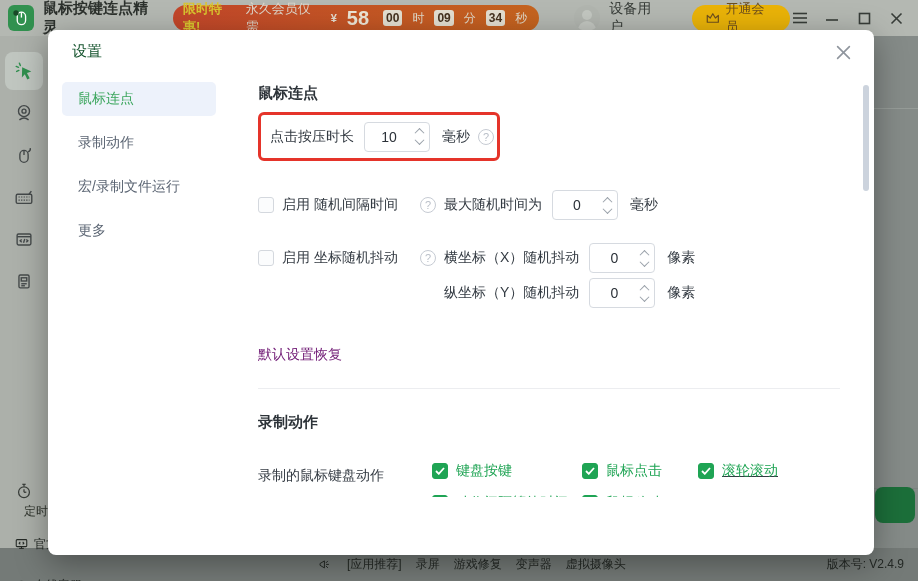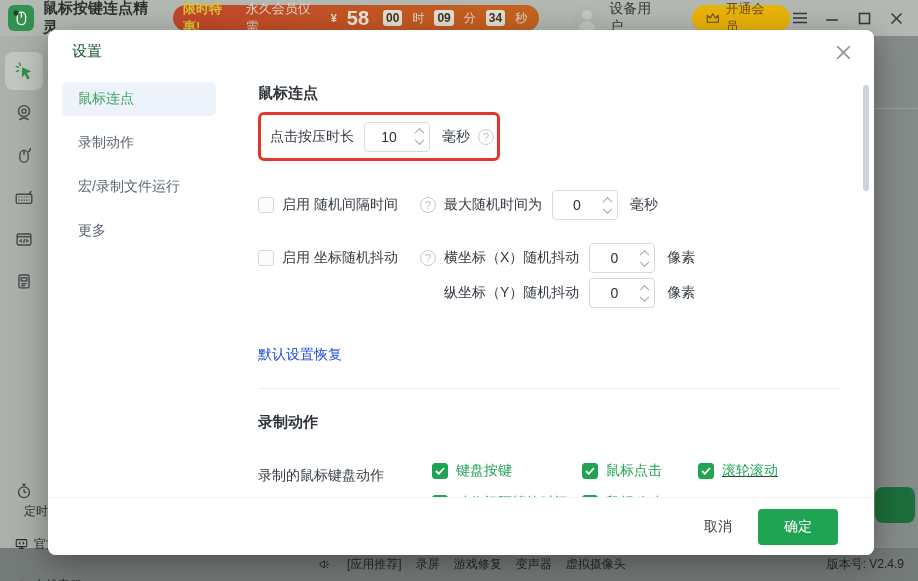--- a/index.html
+++ b/index.html
@@ -93,21 +93,21 @@
   .row-jitter-y { margin-top:5px; padding-left:186px; }
   .cb { width:16px; height:16px; border:1px solid #d4d8de; border-radius:3px; background:#fbfcfd; flex:0 0 auto; }
   .cb.checked { background:#1fa454; border-color:#1fa454; display:flex; align-items:center; justify-content:center; }
   .en-label { margin-left:8px; width:132px; }
   .row .help { margin-left:6px; }
   .fld-label { margin-left:8px; }
   .row .spin { margin-left:10px; }
   .unit { margin-left:12px; }
   .press-box .ml { margin-left:10px; } .press-box .unit { margin-left:12px; } .press-box .help { margin-left:8px; }
 
-  .reset-link { margin-top:38px; color:#1d4ed8; cursor:pointer; width:fit-content; }
+  .reset-link { margin-top:38px; color:#701a75; cursor:pointer; width:fit-content; }
   .divider { margin-top:24px; height:1px; background:#ecedf0; }
 
   .rec-row { margin-top:30px; display:flex; align-items:flex-start; }
   .rec-label { width:174px; padding-top:5px; }
   .opts-col { flex:1; }
   .opts-row { display:flex; align-items:center; }
   .opts-row + .opts-row { margin-top:14px; }
   .opt { display:flex; align-items:center; width:150px; }
   .opt.w2 { width:116px; }
   .opt.last { width:auto;text-decoration:underline; }
@@ -420,21 +420,17 @@
             </div>
             <div class="opt last">
               <span class="cb checked"></span>
               <span class="opt-label">鼠标移动</span>
             </div>
           </div>
         </div>
       </div>
     </div>
 
-    <div class="dlg-footer">
-      <button class="btn-cancel">取消</button>
-      <button class="btn-ok">确定</button>
-    </div>
 
     <div class="scroll-thumb"></div>
   </div>
 
 </div>
 
 </body></html>

